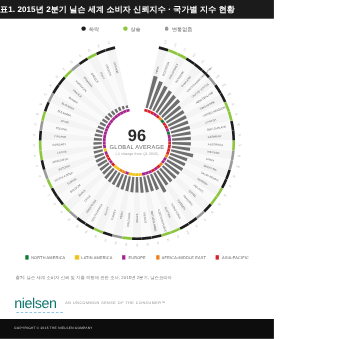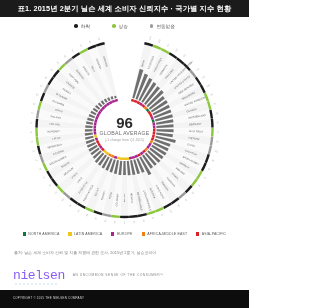--- a/index.html
+++ b/index.html
@@ -7,21 +7,21 @@
     width:249px;height:308px;overflow:hidden;
     font-family:"Liberation Sans","DejaVu Sans",sans-serif;
     color:#222;
   }
   .page{position:relative;width:249px;height:308px;background:#fff;}
 
   
   .titlebar{
     position:absolute;left:0;top:0;width:249px;height:17px;
     background:#1b1b1b;color:#fff;
-    display:flex;align-items:center;justify-content:center;
+    display:flex;align-items:center;
   }
   .titlebar .t{
     font-size:7.3px;font-weight:bold;letter-spacing:.1px;
     white-space:nowrap;
   }
 
   
   .chglegend{
     position:absolute;left:0;top:19px;width:249px;height:14px;
     display:flex;align-items:center;justify-content:center;gap:22px;
@@ -59,22 +59,22 @@
     position:absolute;left:14px;top:250px;width:225px;
     font-size:3.9px;color:#7a7a7a;letter-spacing:.05px;white-space:nowrap;
   }
 
   
   .logorow{
     position:absolute;left:13px;top:266px;width:230px;height:18px;
     display:flex;align-items:center;gap:8px;
   }
   .nielsen{
-    font-family:Liberation Mono, monospace;
-    font-size:13px;color:#8b5cf6;letter-spacing:-.4px;line-height:1;
+    font-family:Liberation Sans, sans-serif;
+    font-size:13px;color:#0f766e;letter-spacing:-.4px;line-height:1;
     position:relative;
   }
   .nielsen .dots{
     position:absolute;left:1px;bottom:-3px;width:44px;height:2px;
     background-image:radial-gradient(#7fb9e0 38%, transparent 40%);
     background-size:4px 2px;background-repeat:repeat-x;
   }
   .tagline{font-size:3.3px;color:#8b8b8b;letter-spacing:.5px;white-space:nowrap;}
 
   .footbar{

